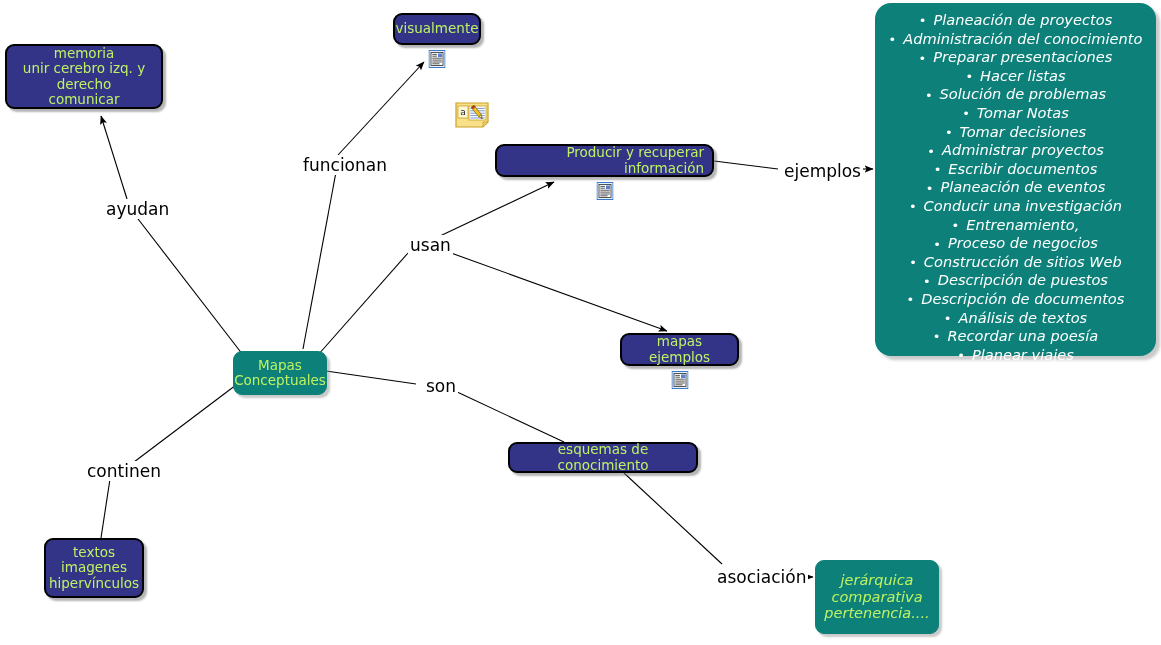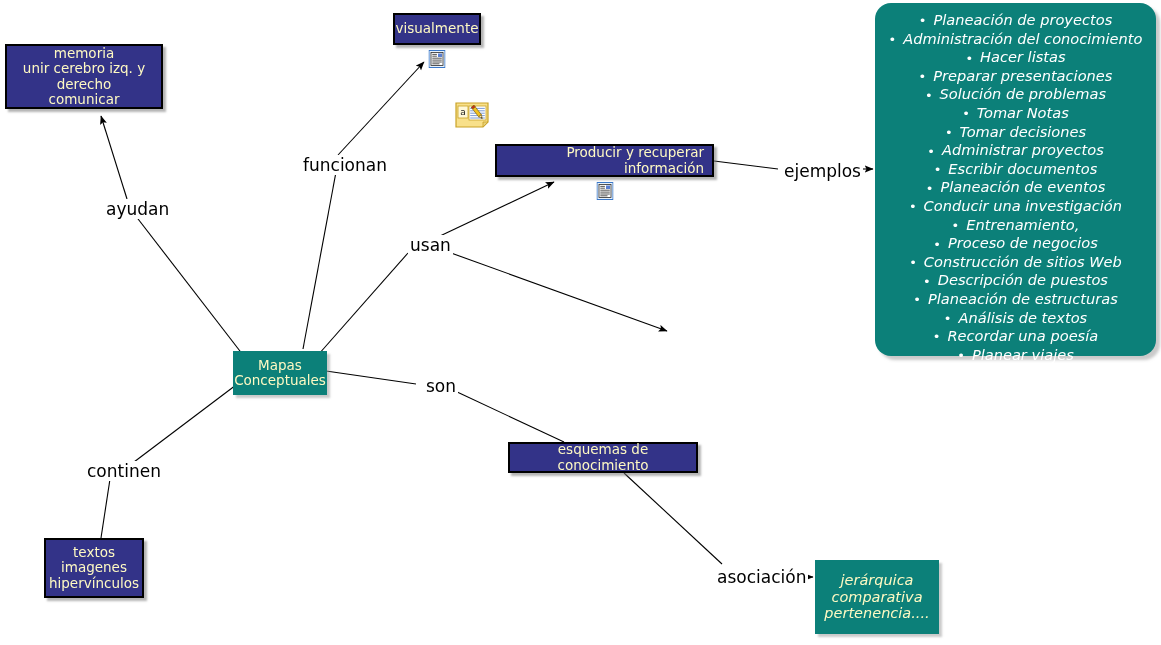--- a/index.html
+++ b/index.html
@@ -26,22 +26,22 @@
     pointer-events: none;
   }
   .node {
     position: absolute;
     box-sizing: border-box;
     display: flex;
     flex-direction: column;
     align-items: center;
     justify-content: center;
     text-align: center;
-    border-radius: 0;
-    color: #fef9c3;
+    border-radius: 9px;
+    color: #bef264;
     line-height: 1.14;
     white-space: pre-line;
   }
   .node.blue {
     background: #333388;
     border: 2px solid #000000;
     box-shadow: 3px 3px 2px rgba(120,120,120,0.55);
     font-size: 13.5px;
   }
   .node.teal {
@@ -185,20 +185,38 @@
           <line x1="3.8" y1="6.2" x2="8.4" y2="6.2"></line>
           <line x1="3.8" y1="8.2" x2="13.3" y2="8.2"></line>
           <line x1="3.8" y1="10.1" x2="13.3" y2="10.1"></line>
           <line x1="3.8" y1="12.0" x2="13.3" y2="12.0"></line>
           <line x1="3.8" y1="13.8" x2="11.0" y2="13.8"></line>
         </g>
       </svg>
     </span>
   </div>
 
+  <div class="node blue" style="left:620px; top:333px; width:119px; height:33px;">
+    <span class="node-label">mapas ejemplos</span>
+    <span class="doc-icon">
+      <svg viewBox="0 0 17 18" width="17" height="18">
+        <rect x="0.5" y="0.5" width="16" height="17" fill="#e8f2fc" stroke="#3a77c8" stroke-width="1"></rect>
+        <rect x="2.5" y="2.5" width="12" height="13" fill="#ffffff" stroke="#2a2a2a" stroke-width="0.8"></rect>
+        <rect x="9.5" y="3.5" width="4" height="3.5" fill="#5a7fd0"></rect>
+        <g stroke="#2a2a2a" stroke-width="0.8">
+          <line x1="3.8" y1="4.4" x2="8.4" y2="4.4"></line>
+          <line x1="3.8" y1="6.2" x2="8.4" y2="6.2"></line>
+          <line x1="3.8" y1="8.2" x2="13.3" y2="8.2"></line>
+          <line x1="3.8" y1="10.1" x2="13.3" y2="10.1"></line>
+          <line x1="3.8" y1="12.0" x2="13.3" y2="12.0"></line>
+          <line x1="3.8" y1="13.8" x2="11.0" y2="13.8"></line>
+        </g>
+      </svg>
+    </span>
+  </div>
 
   <div class="node blue" style="left:508px; top:442px; width:190px; height:31px;">
     <span class="node-label">esquemas de conocimiento</span>
   </div>
 
   <div class="node blue" style="left:44px; top:538px; width:100px; height:60px;">
     <span class="node-label">textos
 imagenes
 hipervínculos</span>
   </div>
@@ -242,33 +260,33 @@
   <span class="edge-label" style="left:408px; top:235px;">usan</span>
   <span class="edge-label" style="left:782px; top:161px;">ejemplos</span>
   <span class="edge-label" style="left:424px; top:376px;">son</span>
   <span class="edge-label" style="left:85px; top:461px;">continen</span>
   <span class="edge-label" style="left:715px; top:567px;">asociación</span>
 
   <div class="list-panel" style="left:875px; top:3px; width:281px; height:353px;">
     <ul id="list-items">
         <li><span class="bullet">•</span><span>Planeación de proyectos</span></li>
         <li><span class="bullet">•</span><span>Administración del conocimiento</span></li>
+        <li><span class="bullet">•</span><span>Preparar presentaciones</span></li>
         <li><span class="bullet">•</span><span>Hacer listas</span></li>
-        <li><span class="bullet">•</span><span>Preparar presentaciones</span></li>
         <li><span class="bullet">•</span><span>Solución de problemas</span></li>
         <li><span class="bullet">•</span><span>Tomar Notas</span></li>
         <li><span class="bullet">•</span><span>Tomar decisiones</span></li>
         <li><span class="bullet">•</span><span>Administrar proyectos</span></li>
         <li><span class="bullet">•</span><span>Escribir documentos</span></li>
         <li><span class="bullet">•</span><span>Planeación de eventos</span></li>
         <li><span class="bullet">•</span><span>Conducir una investigación</span></li>
         <li><span class="bullet">•</span><span>Entrenamiento,</span></li>
         <li><span class="bullet">•</span><span>Proceso de negocios</span></li>
         <li><span class="bullet">•</span><span>Construcción de sitios Web</span></li>
         <li><span class="bullet">•</span><span>Descripción de puestos</span></li>
-        <li><span class="bullet">•</span><span>Planeación de estructuras</span></li>
+        <li><span class="bullet">•</span><span>Descripción de documentos</span></li>
         <li><span class="bullet">•</span><span>Análisis de textos</span></li>
         <li><span class="bullet">•</span><span>Recordar una poesía</span></li>
         <li><span class="bullet">•</span><span>Planear viajes</span></li>
       </ul>
   </div>
 
 </div>
 
 </body></html>

